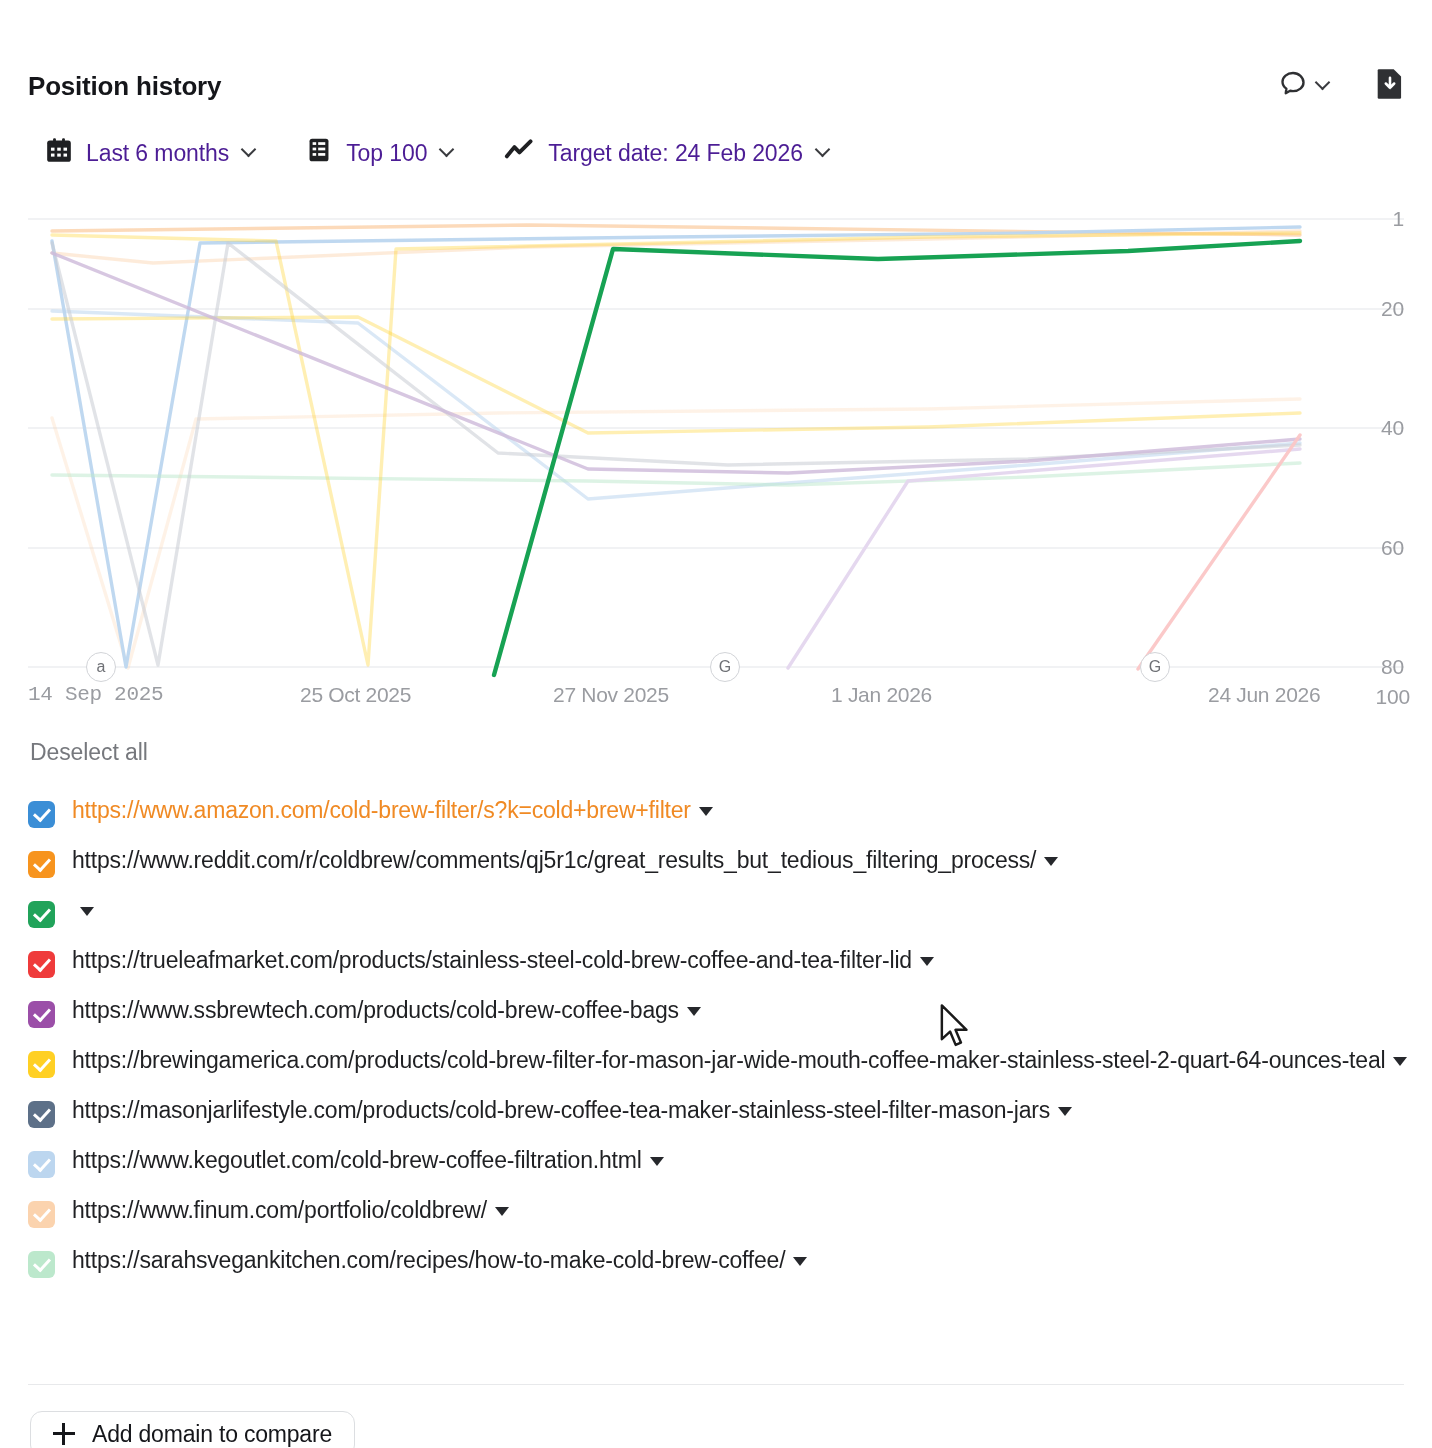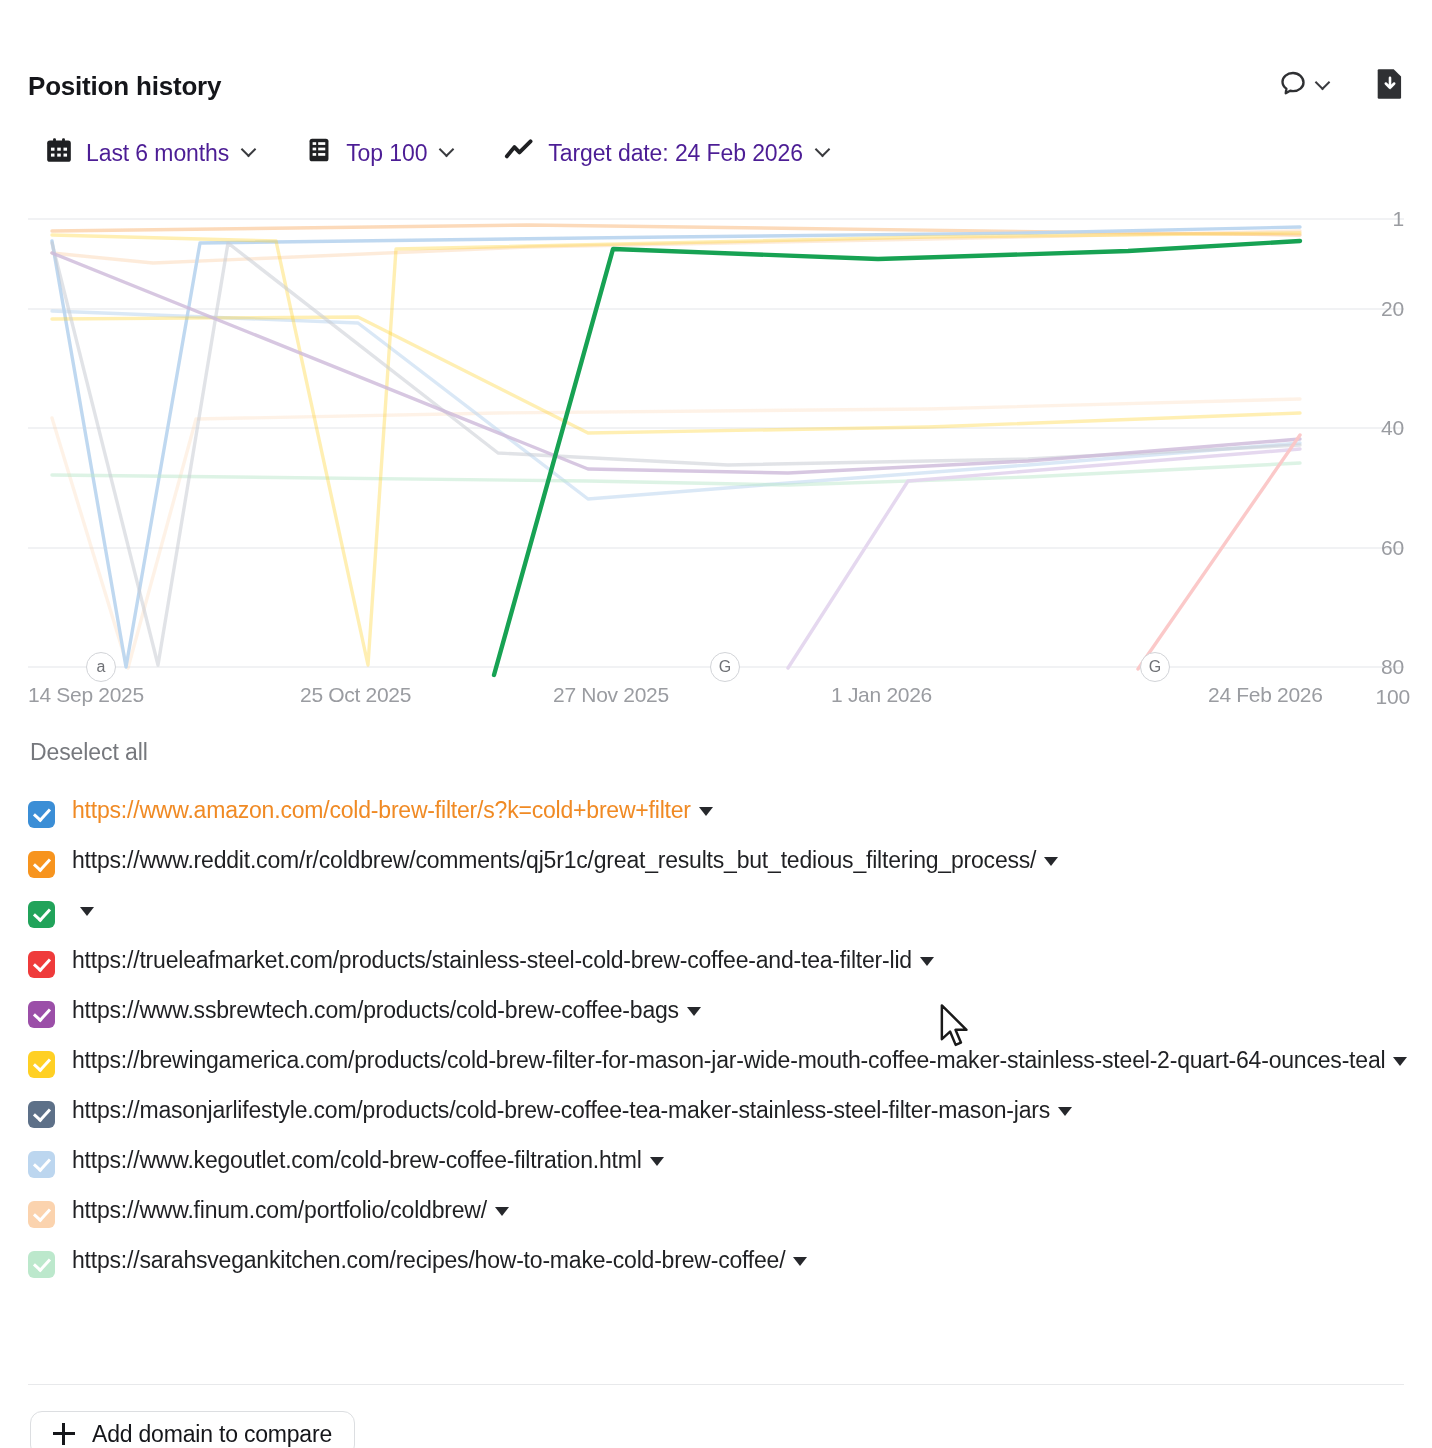--- a/index.html
+++ b/index.html
@@ -206,25 +206,25 @@
       <path d="M466 462 L585 36 L850 46 L1100 38 L1272 28" fill="none" stroke="#17a253" stroke-width="4.4" stroke-linejoin="round" stroke-linecap="round"></path>
     </svg>
 
     <div class="ylab" style="top: -6px;">1</div>
     <div class="ylab" style="top: 84px;">20</div>
     <div class="ylab" style="top: 203px;">40</div>
     <div class="ylab" style="top: 323px;">60</div>
     <div class="ylab" style="top: 442px;">80</div>
     <div class="ylab" style="top: 472px; right: -6px;">100</div>
 
-    <div class="xlab" style="left: 0px;">14 Sep 2025</div>
+    <div class="xlab" style="left: 0px; font-family: Liberation Mono, monospace;">14 Sep 2025</div>
     <div class="xlab" style="left: 272px;">25 Oct 2025</div>
     <div class="xlab" style="left: 525px;">27 Nov 2025</div>
     <div class="xlab" style="left: 803px;">1 Jan 2026</div>
-    <div class="xlab" style="left: 1180px;">24 Feb 2026</div>
+    <div class="xlab" style="left: 1180px;">24 Jun 2026</div>
 
     <div class="marker" style="left: 58px;  top: 439px;">a</div>
     <div class="marker" style="left: 682px; top: 439px;">G</div>
     <div class="marker" style="left: 1112px;top: 439px;">G</div>
   </div>
 
   <div class="deselect">Deselect all</div>
 
   <div class="list">
 

